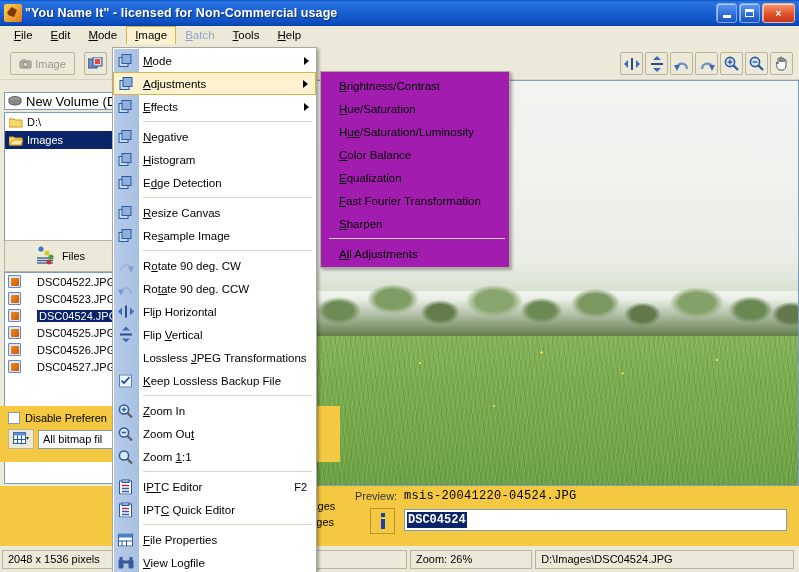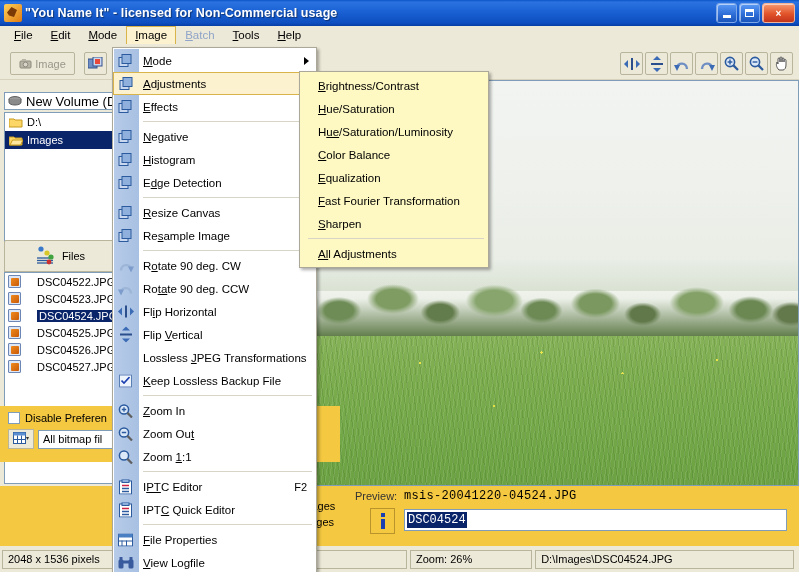--- a/index.html
+++ b/index.html
@@ -193,21 +193,21 @@
     position:absolute; left:370px; top:22px; width:25px; height:26px;
     background:#f5c842; border:1px solid #b9942a; display:flex;
     align-items:center; justify-content:center;
   }
   #nameinput{
     position:absolute; left:404px; top:23px; width:383px; height:22px;
     background:#fff; border:1px solid #7f9db9; display:flex; align-items:center; padding-left:2px;
   }
   #nameinput .seltext{
     background:#0a246a; color:#fff; font-family:"Liberation Mono", monospace;
-    font-size:12px; padding:1px 1px;
+    font-size:12px; padding:1px 1px;font-weight:bold;
   }
   #chk-some{ position:absolute; left:290px; top:14px; font-size:11px; white-space:nowrap;}
   #chk-all{ position:absolute; left:290px; top:30px; font-size:11px; white-space:nowrap;}
 
   
   #statusbar{
     position:absolute; left:0; top:546px; width:799px; height:26px;
     background:#ece9d8; display:flex; align-items:center; gap:0; padding:3px 2px;
   }
   .sbcell{
@@ -228,22 +228,22 @@
   }
   .mi{ position:relative; display:flex; align-items:center; height:23px; padding-left:30px; font-size:11.5px; color:#000; z-index:2;}
   .mi.sel{ background:#fdf2cf; border:1px solid #d8b44a; height:23px; padding-left:29px; }
   .mi .sub{ margin-left:auto; margin-right:7px; }
   .mi .acc{ margin-left:auto; margin-right:9px; font-size:11px; }
   .mi-icon{ position:absolute; left:4px; top:50%; transform:translateY(-50%); width:17px; height:17px;
             display:flex; align-items:center; justify-content:center; }
   .sep{ height:1px; background:#d8d4c6; margin:3px 4px 3px 30px; position:relative; z-index:2;}
 
   #submenu{
-    position:absolute; left:299px; top:71px; width:190px;
-    background:#fef9c3; border:1px solid #aca899; box-shadow:2px 2px 3px rgba(0,0,0,.32);
+    position:absolute; left:320px; top:71px; width:190px;
+    background:#a21caf; border:1px solid #aca899; box-shadow:2px 2px 3px rgba(0,0,0,.32);
     padding:2px 0; z-index:60;
   }
   #submenu .mi{ padding-left:18px; height:23px; }
   #submenu .sep{ margin-left:8px; }
 
   .chkicon{ width:13px; height:13px; border:1px solid #5a7fb5; background:#eef4fc; display:flex;
             align-items:center; justify-content:center; }
 </style>
 </head>
 <body>

